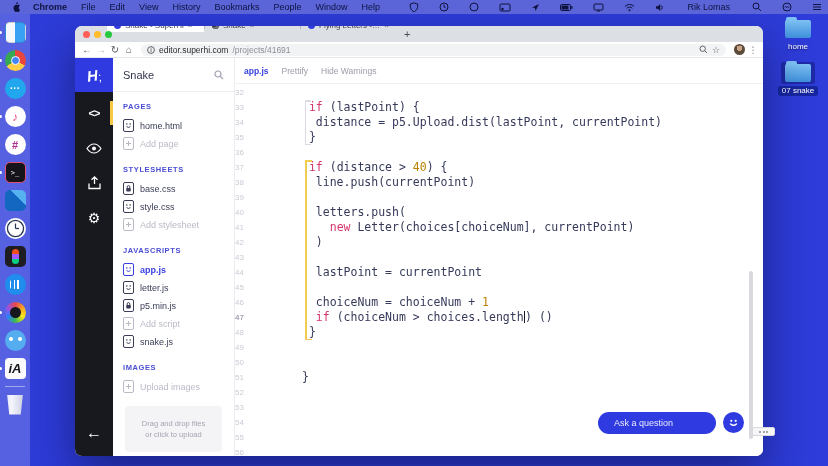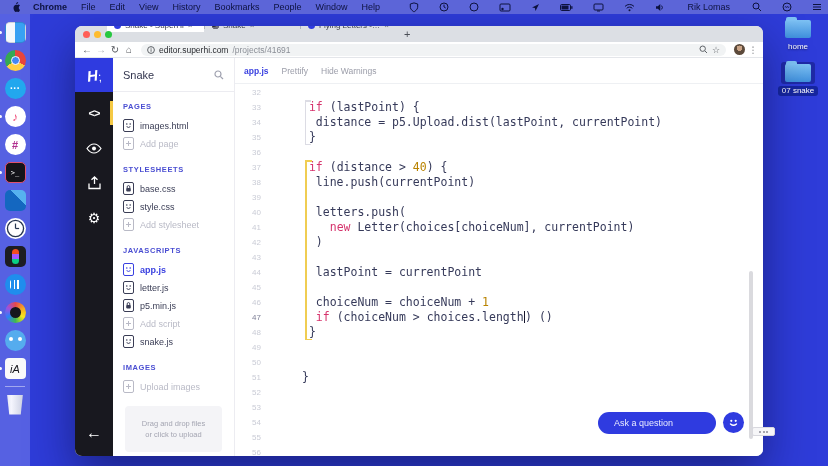--- a/index.html
+++ b/index.html
@@ -33,21 +33,21 @@
   .di-clock{background:#fff}
   .di-figma{width:21px;height:21px;border-radius:5px;background:#1d1d22;display:flex;align-items:center;justify-content:center}
   .di-figma i{width:7px;height:15px;border-radius:3.5px;background:linear-gradient(180deg,#f24e1e 0 33%,#a259ff 33% 66%,#0acf83 66% 100%)}
   .di-inter{background:#1f8ded;display:flex;align-items:center;justify-content:center}
   .di-inter i{width:11px;height:9px;border-radius:2px;background:repeating-linear-gradient(90deg,#fff 0 1.5px,transparent 1.5px 3.6px)}
   .di-sf{width:21px;height:21px;border-radius:50%;background:conic-gradient(#e5484d,#f5a623,#f8e71c,#3fb950,#2d7ff9,#9b51e0,#e5484d);position:relative}
   .di-sf i{position:absolute;left:5px;top:5px;width:11px;height:11px;border-radius:50%;background:#16161c}
   .di-tw{background:#55acee;position:relative}
   .di-tw b{position:absolute;top:7px;width:4px;height:4px;border-radius:50%;background:#fff}
   .di-tw b:first-child{left:4px}.di-tw b:last-child{right:4px}
-  .di-ia{width:21px;height:21px;border-radius:4px;background:#fafafa;color:#16161c;font-size:11px;font-weight:normal;font-style:italic;display:flex;align-items:center;justify-content:center}
+  .di-ia{width:21px;height:21px;border-radius:4px;background:#fafafa;color:#16161c;font-size:13px;font-weight:bold;font-style:italic;display:flex;align-items:center;justify-content:center}
   .dock-sep{width:20px;height:1px;background:rgba(255,255,255,.45);flex:none}
   .di-trash{width:18px;height:20px;background:linear-gradient(90deg,#e9ebf2,#fdfdff 30%,#cfd3e0);clip-path:polygon(6% 0,94% 0,82% 100%,18% 100%);opacity:.95}
 
   
   .folders{position:absolute;right:6px;top:18px;width:48px;display:flex;flex-direction:column;gap:10px;align-items:center;z-index:10}
   .folder-item{display:flex;flex-direction:column;align-items:center;gap:2px}
   .folder-wrap{padding:2px 4px;border-radius:3px}
   .folder-item.selected .folder-wrap{background:rgba(10,16,90,.40)}
   .folder{width:26px;height:18px;border-radius:2px;background:linear-gradient(180deg,#7ec2f4,#3f90dd);position:relative}
   .folder::before{content:'';position:absolute;top:-3px;left:1px;width:11px;height:4px;border-radius:2px 2px 0 0;background:#7ec2f4}
@@ -102,21 +102,21 @@
   .fitem.add{color:#b9bac6}
   .fitem.active{color:#3a41e0;font-weight:bold}
   .dropzone{position:absolute;left:12px;right:12px;bottom:4px;height:46px;background:#f4f4f7;border-radius:4px;color:#a4a5b2;font-size:7.5px;display:flex;flex-direction:column;align-items:center;justify-content:center;gap:2px;text-align:center}
 
   .editor{position:absolute;left:160px;top:32px;right:0;bottom:0;background:#fff}
   .ed-head{height:26px;border-bottom:1px solid #eef0f3;display:flex;align-items:center;padding:0 9px;gap:13px;font-size:8.5px}
   .ed-file{color:#3a41e0;font-weight:bold}
   .ed-act{color:#9b9da9}
   .codewrap{position:absolute;top:27px;left:0;right:0;bottom:0;overflow:hidden;font-family:"DejaVu Sans Mono",monospace;font-size:11.5px;line-height:15px}
   .cline{display:flex;height:15px;white-space:pre}
-  .lnum{width:43px;text-align:center;color:#caccd6;font-size:8px;line-height:15px;flex:none;font-family:"Liberation Sans",sans-serif}
+  .lnum{width:43px;text-align:left;color:#caccd6;font-size:8px;line-height:15px;flex:none;font-family:"Liberation Sans",sans-serif}
   .lnum.cur{color:#7f8198}
   .ctext{margin-left:24px;color:#363a5a}
   .ctext .k{color:#d6336c}
   .ctext .n2{color:#b98300}
   .cursorbar{display:inline-block;width:1.5px;height:12px;background:#14142a;vertical-align:-2px}
   .guide{position:absolute;left:70px;width:5px;pointer-events:none}
   .guide .t{position:absolute;left:0;width:5px;height:1.5px}
   .guide .t.top{top:0}.guide .t.bot{bottom:0}
   .g-inactive{border-left:1.5px solid #dcdce4}.g-inactive .t{background:#dcdce4}
   .g-active{border-left:2px solid #f0cd52}.g-active .t{background:#f0cd52}
@@ -388,21 +388,21 @@
     <div class="fp-sections" id="fp-sections">
         <div class="sec">
           <div class="sec-h">PAGES</div>
           <div class="fitem">
             <span><svg width="11" height="13" viewBox="0 0 11 13">
                 <rect x="0.5" y="0.5" width="10" height="12" rx="1.5" fill="none" stroke="currentColor"></rect>
                 <circle cx="3.8" cy="5" r="0.8" fill="currentColor"></circle>
                 <circle cx="7.2" cy="5" r="0.8" fill="currentColor"></circle>
                 <path d="M3.6 7.6 Q5.5 9.3 7.4 7.6" fill="none" stroke="currentColor"></path>
               </svg></span>
-            <span>images.html</span>
+            <span>home.html</span>
           </div>
           <div class="fitem add">
             <span><svg width="11" height="13" viewBox="0 0 11 13">
                 <rect x="0.5" y="0.5" width="10" height="12" rx="1.5" fill="none" stroke="currentColor"></rect>
                 <line x1="5.5" y1="4" x2="5.5" y2="9" stroke="currentColor"></line>
                 <line x1="3" y1="6.5" x2="8" y2="6.5" stroke="currentColor"></line>
               </svg></span>
             <span>Add page</span>
           </div>
         </div>

